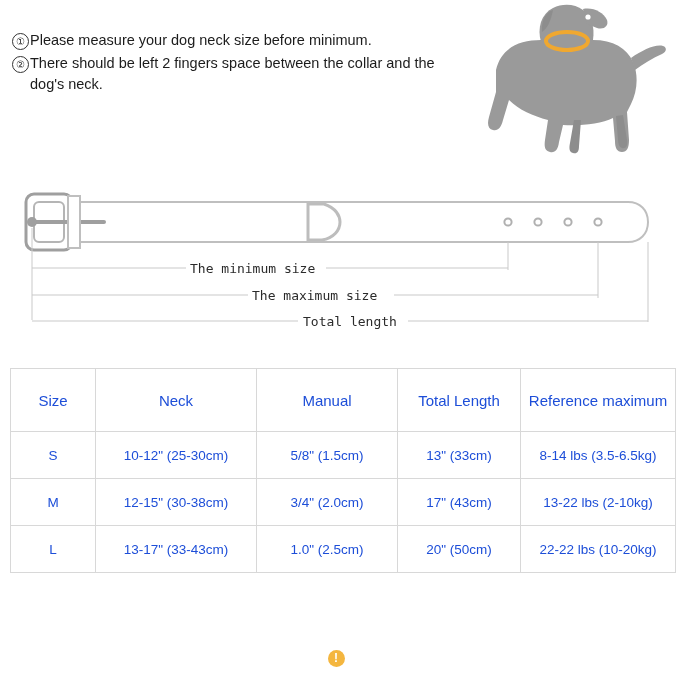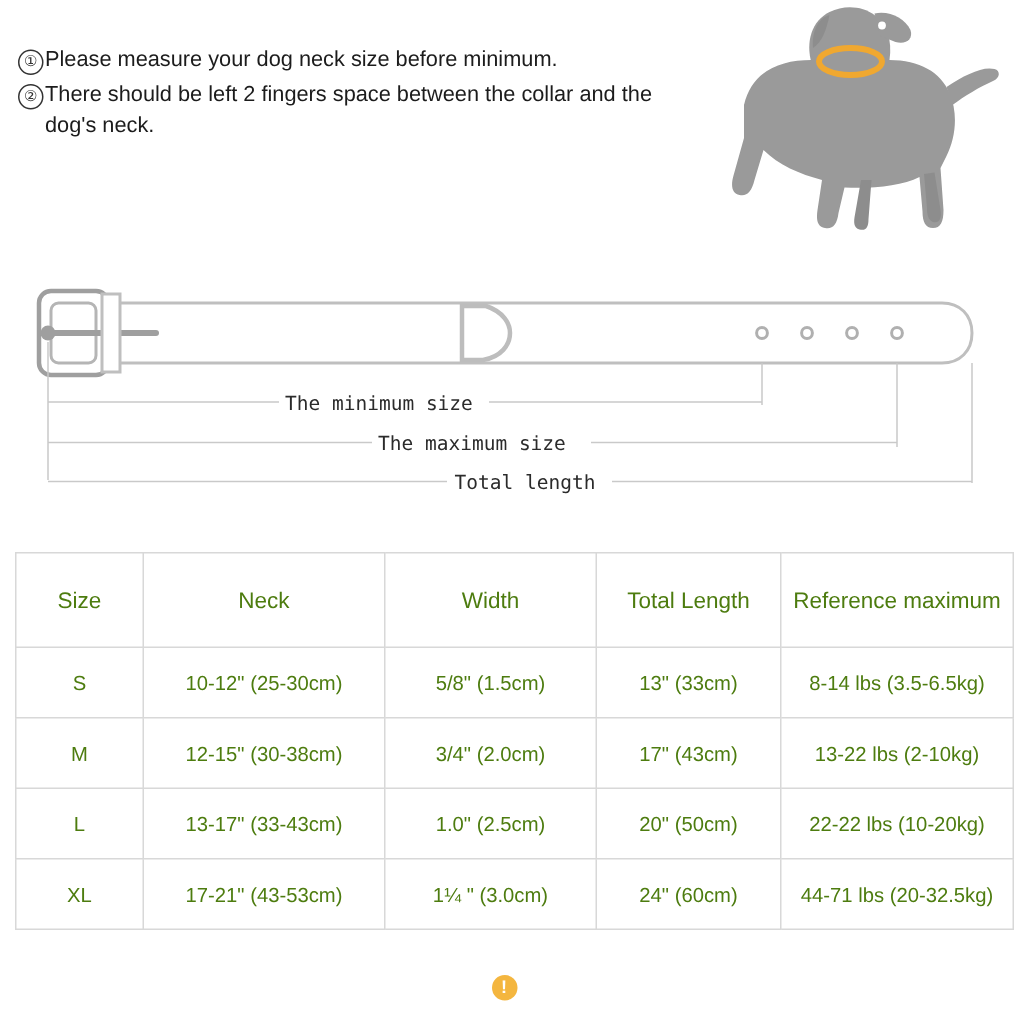--- a/index.html
+++ b/index.html
@@ -77,21 +77,21 @@
   table.size-table {
     border-collapse: collapse;
     width: 660px;
     table-layout: fixed;
   }
   table.size-table th,
   table.size-table td {
     border: 1px solid #d8d8d8;
     text-align: center;
     font-size: 13.5px;
-    color: #4d7c0f;
+    color: #1d4ed8;
     padding: 0;
   }
   table.size-table thead th {
     height: 62px;
     font-weight: normal;
     font-size: 15px;
     line-height: 19px;
     vertical-align: middle;
   }
   table.size-table tbody td {
@@ -222,21 +222,21 @@
     <text x="295" y="146" font-size="13" fill="#2b2b2b">Total length</text>
   </svg>
 </div>
 
 <div class="table-wrap">
   <table class="size-table">
     <thead>
       <tr>
         <th class="col-size">Size</th>
         <th class="col-neck">Neck</th>
-        <th class="col-width">Width</th>
+        <th class="col-width">Manual</th>
         <th class="col-length">Total Length</th>
         <th class="col-weight">Reference maximum</th>
       </tr>
     </thead>
     <tbody>
       <tr>
         <td>S</td>
         <td>10-12" (25-30cm)</td>
         <td>5/8" (1.5cm)</td>
         <td>13" (33cm)</td>
@@ -249,26 +249,19 @@
         <td>17" (43cm)</td>
         <td>13-22 lbs (2-10kg)</td>
       </tr>
       <tr>
         <td>L</td>
         <td>13-17" (33-43cm)</td>
         <td>1.0" (2.5cm)</td>
         <td>20" (50cm)</td>
         <td>22-22 lbs (10-20kg)</td>
       </tr>
-      <tr>
-        <td>XL</td>
-        <td>17-21" (43-53cm)</td>
-        <td>1¼ " (3.0cm)</td>
-        <td>24" (60cm)</td>
-        <td>44-71 lbs (20-32.5kg)</td>
-      </tr>
     </tbody>
   </table>
 </div>
 
 <div class="note">
   <span class="note-badge">!</span>
 </div>
 
 </body></html>

